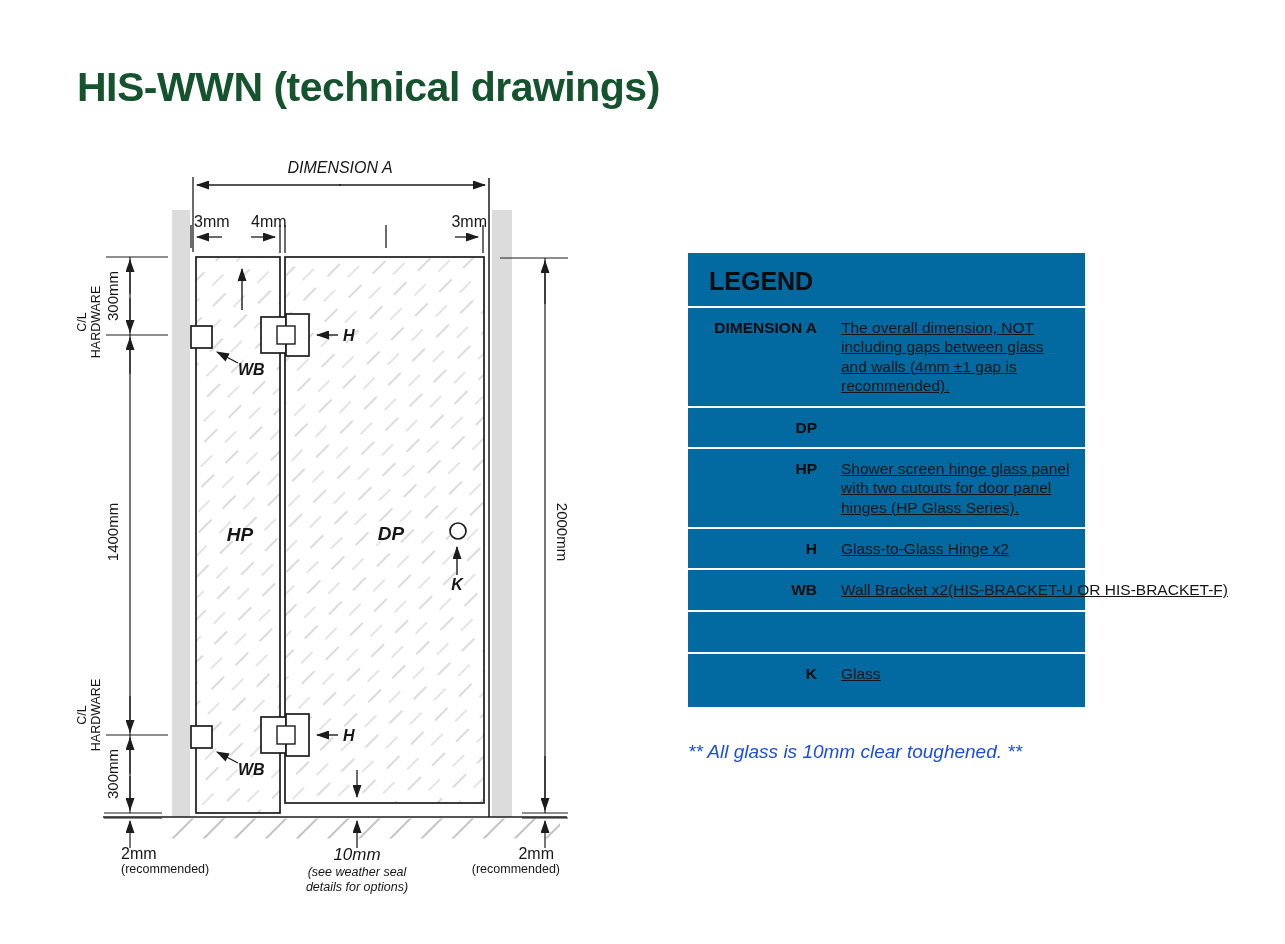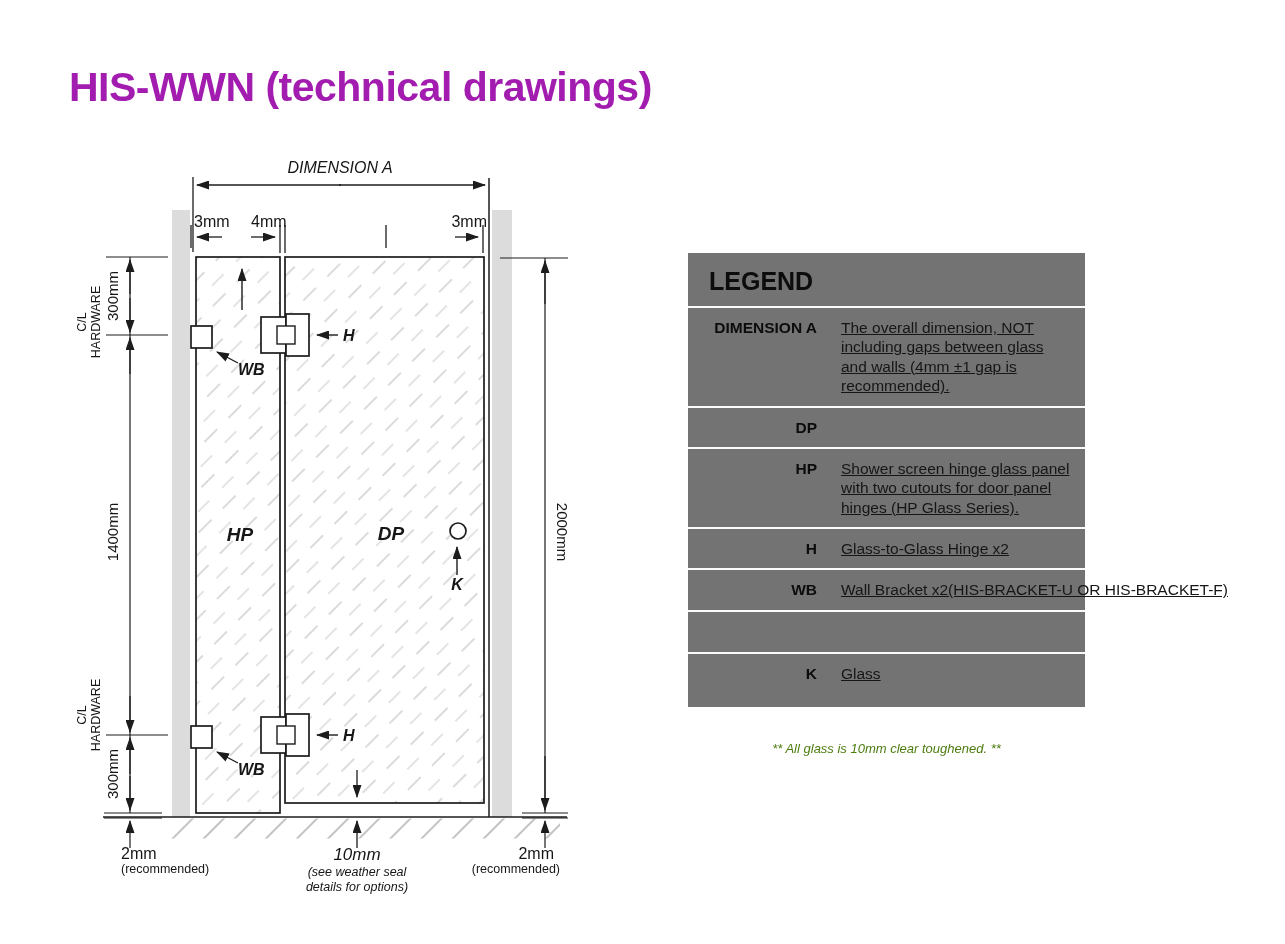--- a/index.html
+++ b/index.html
@@ -2,45 +2,45 @@
 <html><head>
 <meta charset="utf-8">
 <style>
   html,body{margin:0;padding:0;}
   body{
     width:1285px;height:944px;background:#ffffff;position:relative;
     font-family:"Liberation Sans","DejaVu Sans",sans-serif;color:#111;
     overflow:hidden;
   }
   .title{
-    position:absolute;left:69px;top:64px;font-size:41px;font-weight:bold;
-    letter-spacing:-0.5px;color:#a21caf;white-space:nowrap;
+    position:absolute;left:77px;top:64px;font-size:41px;font-weight:bold;
+    letter-spacing:-0.5px;color:#14532d;white-space:nowrap;
   }
   svg{position:absolute;left:0;top:0;}
   svg text{font-family:"Liberation Sans","DejaVu Sans",sans-serif;fill:#161616;}
   .dimtxt{font-size:15px;}
   .dimtxt-sm{font-size:12.5px;}
   .dimtxt-lg{font-size:16px;}
   .ital{font-style:italic;}
   .lbl{font-size:16px;font-weight:bold;font-style:italic;}
   .panel-lbl{font-size:19px;font-weight:bold;font-style:italic;}
   .ten{font-size:17px;font-style:italic;}
   .legend{
-    position:absolute;left:688px;top:253px;width:397px;background:#737373;
+    position:absolute;left:688px;top:253px;width:397px;background:#0369a1;
     padding-bottom:14px;
   }
   .lg-header{font-size:25px;font-weight:bold;padding:14px 0 10px 21px;color:#0c0c0c;}
   .lg-row{display:flex;border-top:2px solid #fbfbfb;padding:10px 0;}
   .lg-term{flex:none;width:129px;text-align:right;font-weight:bold;font-size:15.5px;line-height:1.25;color:#0c0c0c;}
   .lg-desc{margin-left:24px;width:252px;font-size:15.5px;line-height:1.25;white-space:pre-line;color:#161616;text-decoration:underline;}
   .lg-row.nowrap .lg-desc{white-space:nowrap;width:auto;overflow:visible;}
   .lg-row.lg-empty{min-height:20px;}
   .lg-footnote{
-    position:absolute;left:688px;top:741px;width:397px;text-align:center;
-    font-style:italic;font-size:13px;color:#4d7c0f;
+    position:absolute;left:688px;top:741px;width:397px;text-align:left;
+    font-style:italic;font-size:19px;color:#1d4ed8;
   }
 </style>
 </head>
 <body>
 
 <div class="title">HIS-WWN (technical drawings)</div>
 
 <svg width="1285" height="944" viewBox="0 0 1285 944">
   <defs>
     <marker id="arr" markerUnits="userSpaceOnUse" markerWidth="13" markerHeight="9" refX="12" refY="4.5" orient="auto">

